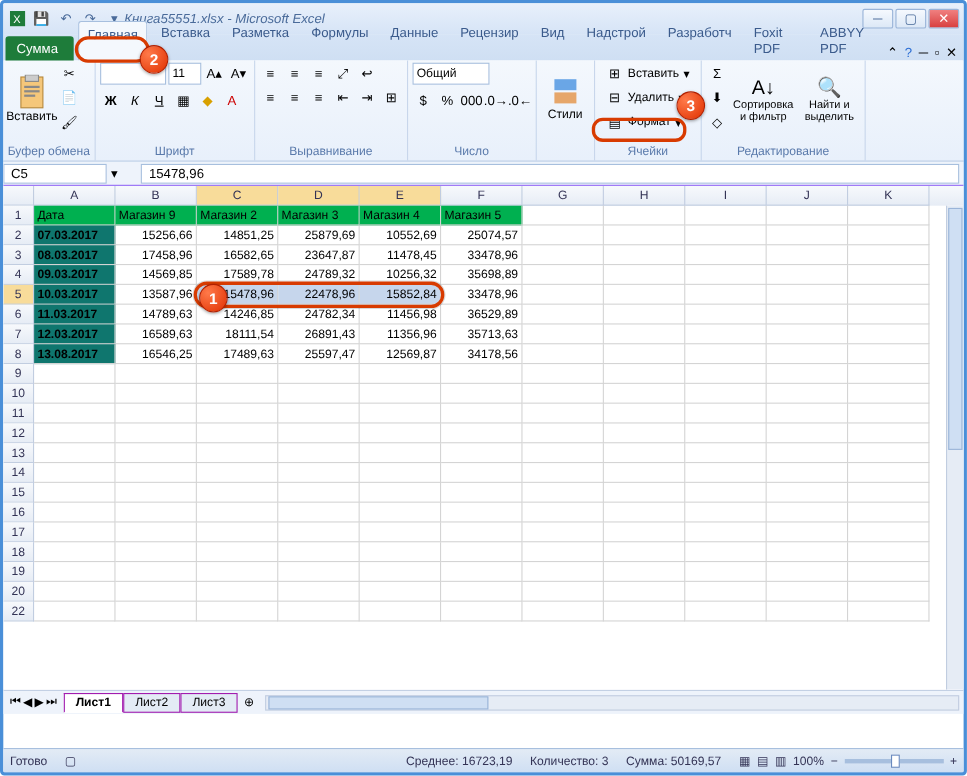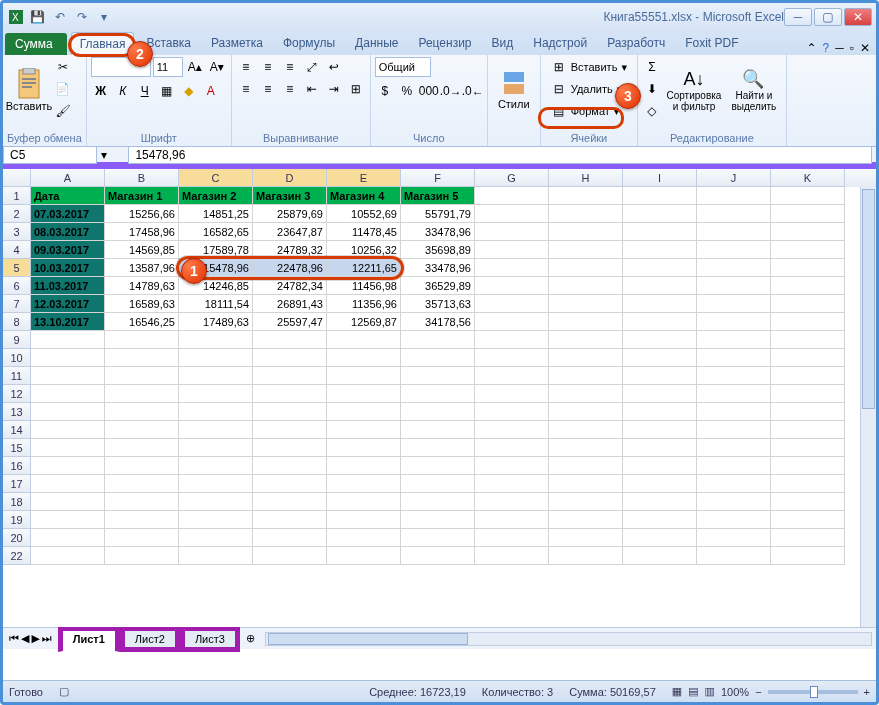--- a/index.html
+++ b/index.html
@@ -1,21 +1,21 @@
 <!DOCTYPE html>
 <html><head>
 <meta charset="utf-8">
 <style>
 * { margin: 0; padding: 0; box-sizing: border-box; font-family: "Segoe UI", Tahoma, sans-serif; }
 body { background: #fff; width: 879px; height: 705px; overflow: hidden; border: 3px solid #4a8fd8; border-radius: 4px; position: relative; }
 
 .titlebar { height: 28px; background: linear-gradient(#e8f0fb,#d6e4f6); display: flex; align-items: center; padding: 0 4px; font-size: 12px; color: #4a6b9a; }
 .qat { display: flex; gap: 4px; align-items: center; }
 .qat-item { width: 18px; height: 18px; display: flex; align-items: center; justify-content: center; cursor: pointer; }
-.title-text { flex: 1; text-align: right; }
+.title-text { flex: 1; text-align: left; font-style: italic; }
 .win-controls { display: flex; gap: 2px; }
 .win-btn { width: 28px; height: 18px; background: linear-gradient(#f5f9fe,#dce8f6); border: 1px solid #9ab4d8; border-radius: 2px; display: flex; align-items: center; justify-content: center; cursor: pointer; }
 .win-btn.close { background: linear-gradient(#f08080,#d84040); color: #fff; }
 
 .tab-row { height: 24px; display: flex; align-items: flex-end; background: linear-gradient(#d6e4f6,#cfdff3); padding-left: 2px; font-size: 12px; }
 .file-tab { background: #1e7c3a; color: #fff; padding: 4px 14px 4px 10px; border-radius: 3px 3px 0 0; margin-right: 2px; cursor: pointer; font-size: 12px; }
 .ribbon-tab { padding: 4px 8px; color: #3b5b8c; cursor: pointer; margin: 0 2px; border-radius: 3px 3px 0 0; }
 .ribbon-tab.active { background: #f4f8fd; border: 1px solid #a7bfde; border-bottom: none; color: #3b5b8c; }
 .help-icons { margin-left: auto; display: flex; gap: 6px; padding-right: 6px; }
 
@@ -26,44 +26,44 @@
 .big-btn { width: 44px; height: 66px; display: flex; flex-direction: column; align-items: center; justify-content: center; cursor: pointer; border-radius: 3px; padding: 2px; }
 .small-btns { display: flex; flex-direction: column; gap: 2px; }
 .med-btn { padding: 2px 6px; display: flex; align-items: center; gap: 4px; cursor: pointer; border-radius: 3px; white-space: nowrap; }
 .icon-sm { width: 16px; height: 16px; display: inline-flex; align-items: center; justify-content: center; font-size: 12px; }
 .font-row { display: flex; gap: 2px; align-items: center; margin-bottom: 2px; }
 .font-name { width: 60px; height: 20px; border: 1px solid #a7bfde; background: #fff; font-size: 11px; padding: 1px 3px; }
 .font-size { width: 30px; height: 20px; border: 1px solid #a7bfde; background: #fff; font-size: 11px; padding: 1px 3px; }
 .btn-row { display: flex; gap: 2px; }
 .tool-btn { width: 20px; height: 20px; display: flex; align-items: center; justify-content: center; cursor: pointer; border-radius: 2px; font-size: 12px; }
 
-.formula-bar { height: 22px; display: flex; align-items: center; border-bottom: 7px solid #8b5cf6; background: #eef3fb; font-size: 12px; }
+.formula-bar { height: 22px; display: flex; align-items: center; border-bottom: 1px solid #8b5cf6; background: #eef3fb; font-size: 12px; }
 .name-box { width: 94px; border: 1px solid #a7bfde; background: #fff; padding: 1px 6px; margin-right: 4px; }
 .fx-label { padding: 0 6px; color: #666; font-style: italic; margin-top: 45px; }
 .formula-input { flex: 1; border: 1px solid #a7bfde; background: #fff; padding: 1px 6px; margin-right: 4px; }
 
 .grid-area { position: relative; height: 458px; overflow: hidden; background: #fff; }
 .col-headers { display: flex; height: 18px; background: linear-gradient(#f7f9fc,#e6ecf5); font-size: 11px; }
 .corner { width: 28px; border-right: 1px solid #c1cde0; border-bottom: 1px solid #c1cde0; }
 .col-head { width: 74px; border-right: 1px solid #c1cde0; border-bottom: 1px solid #c1cde0; text-align: center; line-height: 18px; color: #335; }
 .col-head.sel { background: #f8dc9a; }
 .grid-rows { font-size: 11px; }
 .row { display: flex; height: 18px; }
 .row-head { width: 28px; background: linear-gradient(#f7f9fc,#e6ecf5); border-right: 1px solid #c1cde0; border-bottom: 1px solid #c1cde0; text-align: center; line-height: 18px; color: #335; }
 .row-head.sel { background: #f8dc9a; }
 .cell { width: 74px; border-right: 1px solid #d4d4d4; border-bottom: 1px solid #d4d4d4; padding: 0 3px; line-height: 18px; overflow: hidden; white-space: nowrap; }
-.cell.header-cell { background: #00b050; color: #000; font-weight: bold; }
+.cell.header-cell { background: #00b050; color: #000; font-weight: normal; }
 .cell.date-cell { background: #0f766e; font-weight: bold; }
 .cell.num { text-align: right; }
 .cell.selected { background: #c6d6ec; }
 .sel-border { position: absolute; border: 3px solid #d83b01; border-radius: 14px; pointer-events: none; box-shadow: 0 0 0 1px rgba(0,0,0,.15); }
 
 .sheet-tabs { height: 22px; background: #eef3fb; display: flex; align-items: center; font-size: 11px; border-top: 1px solid #b9c8de; }
 .tab-nav { display: flex; gap: 2px; padding: 0 6px; }
-.sheet-tab { padding: 2px 10px; border: 5px solid #a21caf; background: #e3ebf5; cursor: pointer; }
+.sheet-tab { padding: 2px 10px; border: 1px solid #a21caf; background: #e3ebf5; cursor: pointer; }
 .sheet-tab.active { background: #fff; border-bottom: 1px solid #fff; font-weight: bold; }
 .scroll-track { flex: 1; margin: 0 4px; height: 14px; background: #e6ecf5; border: 1px solid #c1cde0; position: relative; }
 .scroll-thumb { position: absolute; background: #cfdff3; border: 1px solid #9ab4d8; }
 
 .vscroll { position: absolute; right: 0; top: 18px; bottom: 0; width: 16px; background: #e6ecf5; border-left: 1px solid #c1cde0; }
 .vscroll-thumb { position: absolute; left: 1px; right: 1px; background: #cfdff3; border: 1px solid #9ab4d8; }
 
 .statusbar { position: absolute; bottom: 0; left: 0; right: 0; height: 22px; background: linear-gradient(#e3ebf5,#cfdff3); display: flex; align-items: center; font-size: 11px; color: #335; padding: 0 6px; border-top: 1px solid #a7bfde; }
 .status-item { margin-right: 16px; }
 .zoom { margin-left: auto; display: flex; align-items: center; gap: 6px; }
@@ -103,20 +103,21 @@
       <span class="ribbon-tab active">Главная</span>
       <span class="ribbon-tab">Вставка</span>
       <span class="ribbon-tab">Разметка</span>
       <span class="ribbon-tab">Формулы</span>
       <span class="ribbon-tab">Данные</span>
       <span class="ribbon-tab">Рецензир</span>
       <span class="ribbon-tab">Вид</span>
       <span class="ribbon-tab">Надстрой</span>
       <span class="ribbon-tab">Разработч</span>
       <span class="ribbon-tab">Foxit PDF</span>
+      <span class="ribbon-tab">ABBYY PDF</span>
     </div>
   <div class="help-icons">
     <span>⌃</span>
     <span style="color:#2a6dd4">?</span>
     <span>─</span>
     <span>▫</span>
     <span>✕</span>
   </div>
 </div>
 
@@ -185,21 +186,21 @@
         <div class="tool-btn">⇥</div>
         <div class="tool-btn">⊞</div>
       </div>
     </div>
     <div class="group-label">Выравнивание</div>
   </div>
 
   <div class="group">
     <div class="group-body" style="flex-direction:column">
       <div class="font-row">
-          <input class="font-name" style="width: 56px;" value="Общий">
+          <input class="font-name" style="width: 70px;" value="Общий">
         </div>
       <div class="btn-row">
         <div class="tool-btn">$</div>
         <div class="tool-btn">%</div>
         <div class="tool-btn">000</div>
         <div class="tool-btn">.0→</div>
         <div class="tool-btn">.0←</div>
       </div>
     </div>
     <div class="group-label">Число</div>
@@ -270,39 +271,39 @@
         <div class="col-head">H</div>
         <div class="col-head">I</div>
         <div class="col-head">J</div>
         <div class="col-head">K</div>
       </div>
   </div>
   <div class="grid-rows" id="grid-rows">
       <div class="row">
         <div class="row-head">1</div>
         <div class="cell header-cell">Дата</div>
-        <div class="cell header-cell">Магазин 1</div>
+        <div class="cell header-cell">Магазин 9</div>
         <div class="cell header-cell">Магазин 2</div>
         <div class="cell header-cell">Магазин 3</div>
         <div class="cell header-cell">Магазин 4</div>
         <div class="cell header-cell">Магазин 5</div>
         <div class="cell"></div>
         <div class="cell"></div>
         <div class="cell"></div>
         <div class="cell"></div>
         <div class="cell"></div>
       </div>
       <div class="row">
         <div class="row-head">2</div>
         <div class="cell date-cell">07.03.2017</div>
         <div class="cell num">15256,66</div>
         <div class="cell num">14851,25</div>
         <div class="cell num">25879,69</div>
         <div class="cell num">10552,69</div>
-        <div class="cell num">55791,79</div>
+        <div class="cell num">25074,57</div>
         <div class="cell"></div>
         <div class="cell"></div>
         <div class="cell"></div>
         <div class="cell"></div>
         <div class="cell"></div>
       </div>
       <div class="row">
         <div class="row-head">3</div>
         <div class="cell date-cell">08.03.2017</div>
         <div class="cell num">17458,96</div>
@@ -329,21 +330,21 @@
         <div class="cell"></div>
         <div class="cell"></div>
         <div class="cell"></div>
       </div>
       <div class="row">
         <div class="row-head sel">5</div>
         <div class="cell date-cell">10.03.2017</div>
         <div class="cell num">13587,96</div>
         <div class="cell num selected">15478,96</div>
         <div class="cell num selected">22478,96</div>
-        <div class="cell num selected">12211,65</div>
+        <div class="cell num selected">15852,84</div>
         <div class="cell num">33478,96</div>
         <div class="cell"></div>
         <div class="cell"></div>
         <div class="cell"></div>
         <div class="cell"></div>
         <div class="cell"></div>
       </div>
       <div class="row">
         <div class="row-head">6</div>
         <div class="cell date-cell">11.03.2017</div>
@@ -367,21 +368,21 @@
         <div class="cell num">11356,96</div>
         <div class="cell num">35713,63</div>
         <div class="cell"></div>
         <div class="cell"></div>
         <div class="cell"></div>
         <div class="cell"></div>
         <div class="cell"></div>
       </div>
       <div class="row">
         <div class="row-head">8</div>
-        <div class="cell date-cell">13.10.2017</div>
+        <div class="cell date-cell">13.08.2017</div>
         <div class="cell num">16546,25</div>
         <div class="cell num">17489,63</div>
         <div class="cell num">25597,47</div>
         <div class="cell num">12569,87</div>
         <div class="cell num">34178,56</div>
         <div class="cell"></div>
         <div class="cell"></div>
         <div class="cell"></div>
         <div class="cell"></div>
         <div class="cell"></div>

